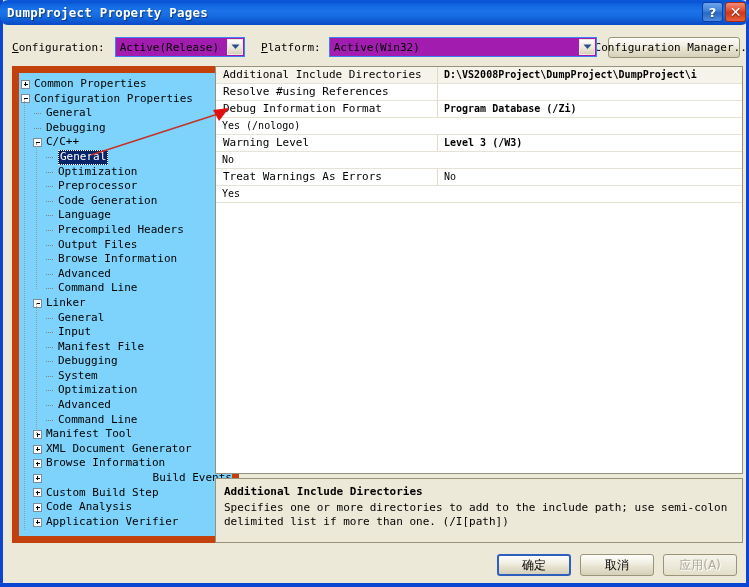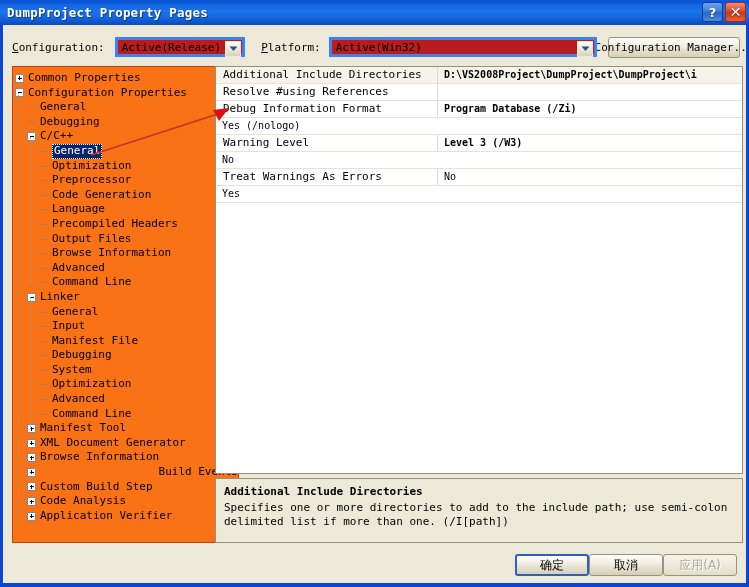--- a/index.html
+++ b/index.html
@@ -32,20 +32,21 @@
   #titlebar {
     position: absolute;
     left: -3px; top: 0;
     width: 749px; height: 25px;
     box-sizing: border-box;
     background: linear-gradient(to bottom,
       #0b5ad8 0%, #0a53d4 8%, #1166e0 20%, #1b74e8 45%,
       #1468de 70%, #0d55cf 88%, #0b49c4 100%);
     display: flex;
     align-items: center;
+    border-radius: 8px;
   }
   #title-text {
     color: #ffffff;
     font-size: 12.5px;
     font-weight: bold;
     margin-left: 7px;
     letter-spacing: 0.2px;
     text-shadow: 1px 1px 1px rgba(0,0,0,0.45);
     white-space: nowrap;
   }
@@ -89,22 +90,22 @@
   .fieldlabel {
     font-size: 11px;
     white-space: nowrap;
   }
   .fieldlabel u { text-decoration: underline; }
 
   .combo {
     position: relative;
     box-sizing: border-box;
     height: 20px;
-    background: #b91c1c;
-    border: 3px solid #3b82f6;
+    background: #a21caf;
+    border: 1px solid #3b82f6;
     display: flex;
     align-items: center;
   }
   .combo-text {
     font-size: 11px;
     padding-left: 4px;
     white-space: nowrap;
     overflow: hidden;
   }
   .combo-arrow {
@@ -140,22 +141,22 @@
     width: 132px; height: 21px;
     margin-left: 11px;
   }
 
   
   #tree-panel {
     position: absolute;
     left: 9px; top: 66px;
     width: 227px; height: 477px;
     box-sizing: border-box;
-    background: #f97316;
-    border: 1px solid #c2410c;
+    background: #7dd3fc;
+    border: 7px solid #c2410c;
     overflow: hidden;
   }
   #tree-inner {
     position: relative;
     padding: 4px 0 0 2px;
   }
   .tnode {
     position: relative;
     height: 14.6px;
     line-height: 14.6px;
@@ -267,20 +268,21 @@
   #desc-body {
     font-size: 11px;
     line-height: 13.5px;
   }
 
   
   #btnrow {
     position: absolute;
     right: 9px; bottom: 7px;
     display: flex;
+    gap: 9px;
   }
   .dlgbtn {
     width: 74px; height: 22px;
     font-family: "DejaVu Sans", "Liberation Sans", sans-serif;
     font-size: 12px;
   }
   #btn-ok {
     border: 2px solid #2f5fbd;
     border-radius: 3px;
   }

